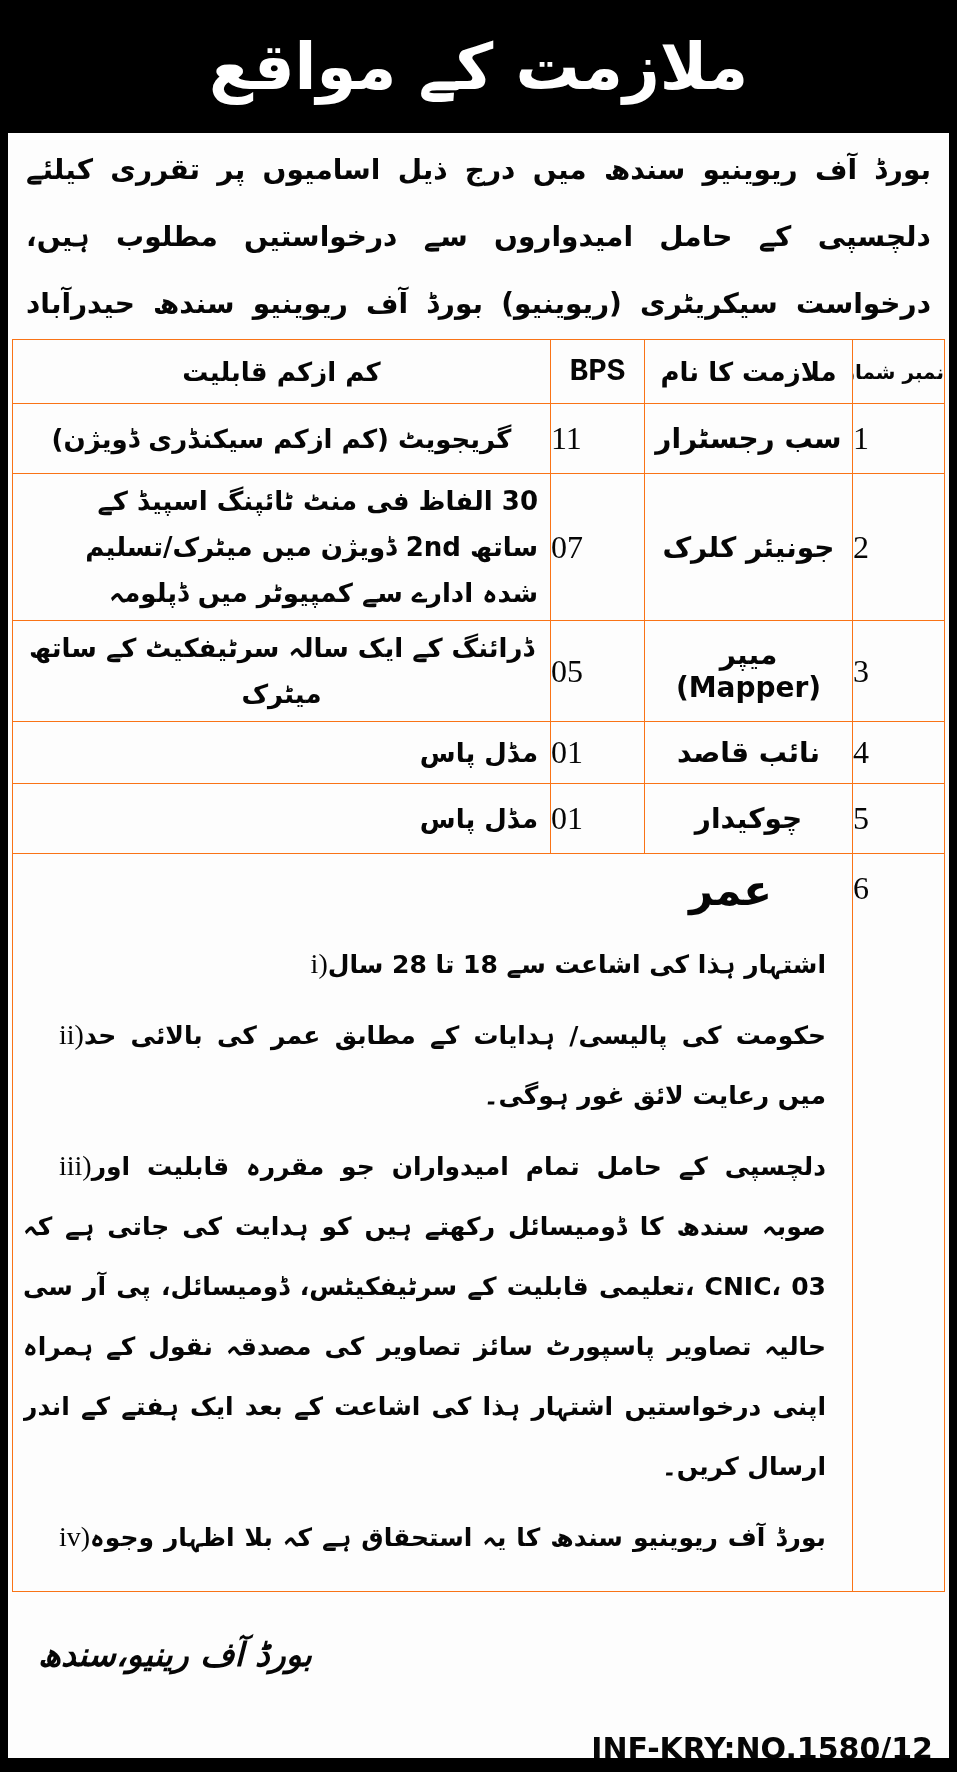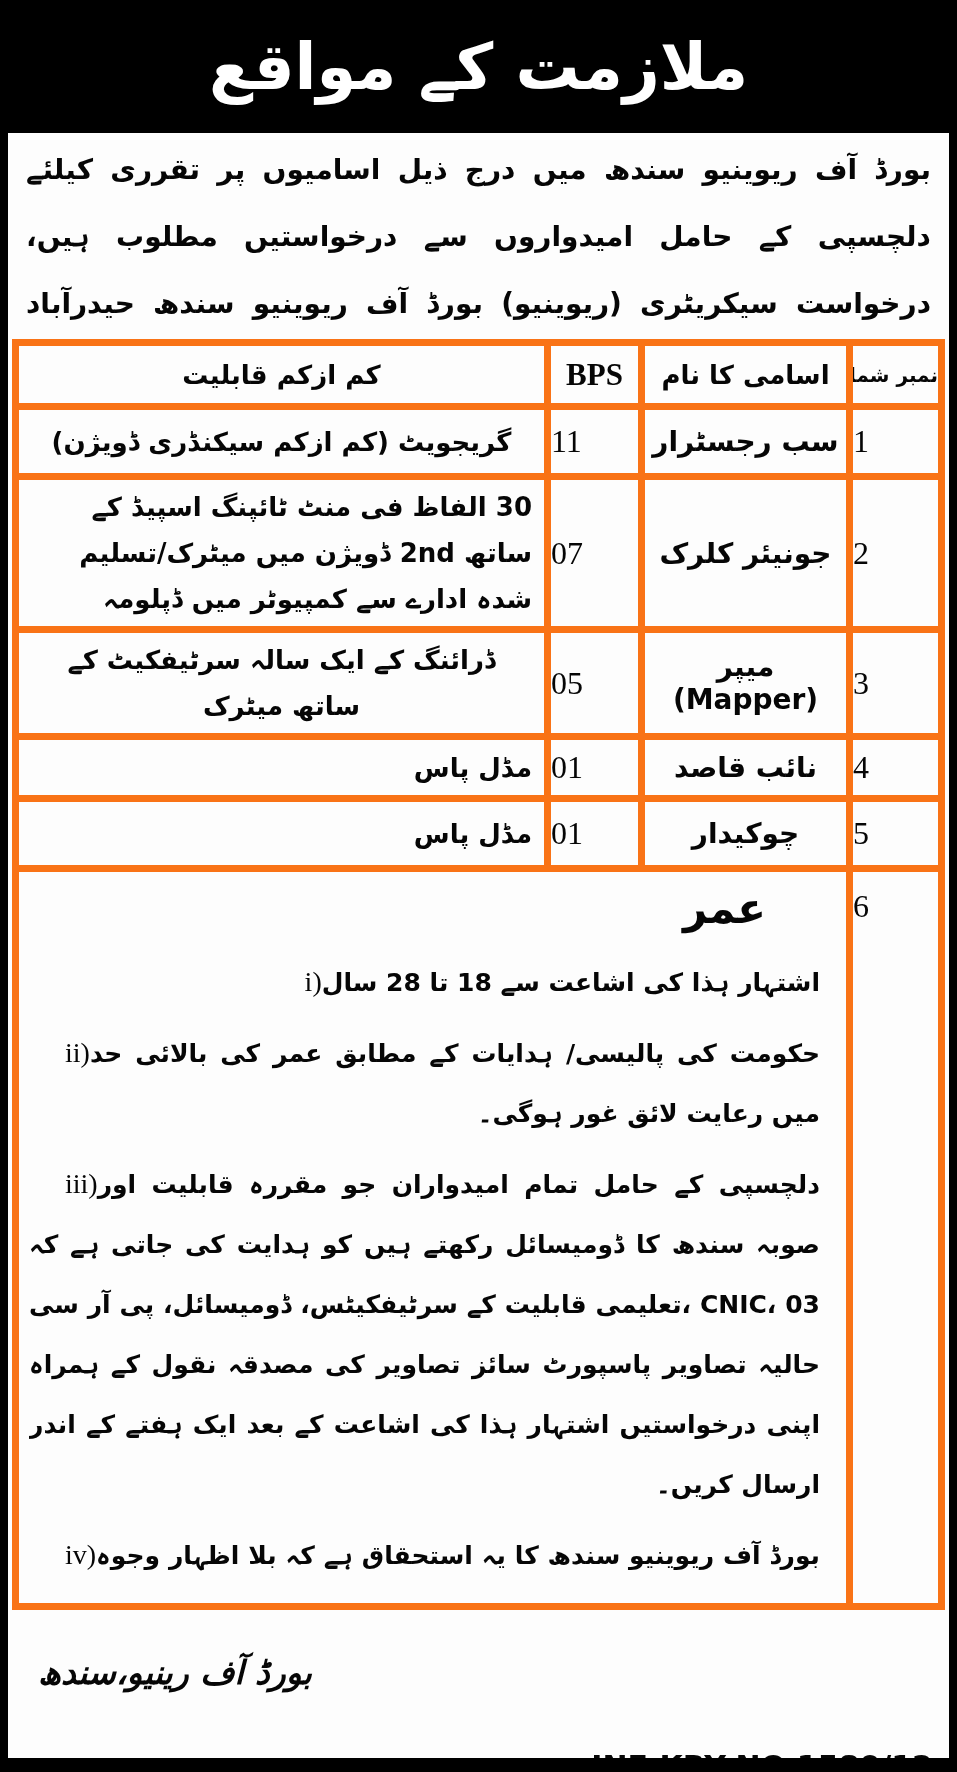--- a/index.html
+++ b/index.html
@@ -27,31 +27,31 @@
   .intro {
     direction:rtl; unicode-bidi:plaintext;
     font-size:28px; font-weight:bold; line-height:67px;
     text-align:justify; text-align-last:left;
     height:206px; padding:3px 14px 0 14px; overflow:hidden;
   }
   
   table.jobs {
     width:100%; border-collapse:collapse; direction:rtl; table-layout:fixed;
   }
-  table.jobs td, table.jobs th { border:7px solid #f97316; overflow:hidden; }
+  table.jobs td, table.jobs th { border:1px solid #f97316; overflow:hidden; }
   col.c-serial { width:92px; }
   col.c-post   { width:208px; }
   col.c-bps    { width:94px; }
   tr.r-head { height:64px; }
   tr.r1 { height:70px; } tr.r2 { height:138px; } tr.r3 { height:80px; }
   tr.r4 { height:62px; } tr.r5 { height:70px; } tr.r6 { height:738px; }
   th { font-size:26px; font-weight:bold; text-align:center; vertical-align:middle; }
   th.h-serial { font-size:20px; white-space:nowrap; }
   th.h-bps {
-    font-family:Liberation Serif, serif; font-size:31px;
+    font-family:Liberation Mono, monospace; font-size:31px;
     direction:ltr;
     margin-top:20px;
   }
   td.serial-cell, td.bps-cell {
     font-family:"Liberation Serif","DejaVu Serif",serif;
     font-size:32px; text-align:left; vertical-align:middle; direction:ltr;
   }
   td.post-cell {
     font-size:28px; font-weight:bold; text-align:center; vertical-align:middle;
     padding:0 4px;
@@ -106,21 +106,21 @@
     <table class="jobs">
       <colgroup>
         <col class="c-serial">
           <col class="c-post">
           <col class="c-bps">
           <col class="c-qual">
       </colgroup>
       <tbody>
           <tr class="r-head">
         <th class="h-serial">نمبر شمار</th>
-        <th class="h-post">اسامی کا نام</th>
+        <th class="h-post">ملازمت کا نام</th>
         <th class="h-bps">BPS</th>
         <th class="h-qual">کم ازکم قابلیت</th>
       </tr>
       <tr class="r1">
         <td class="serial-cell">1</td>
         <td class="post-cell">سب رجسٹرار</td>
         <td class="bps-cell">11</td>
         <td class="qual-cell">گریجویٹ (کم ازکم سیکنڈری ڈویژن)</td>
       </tr>
       <tr class="r2">

